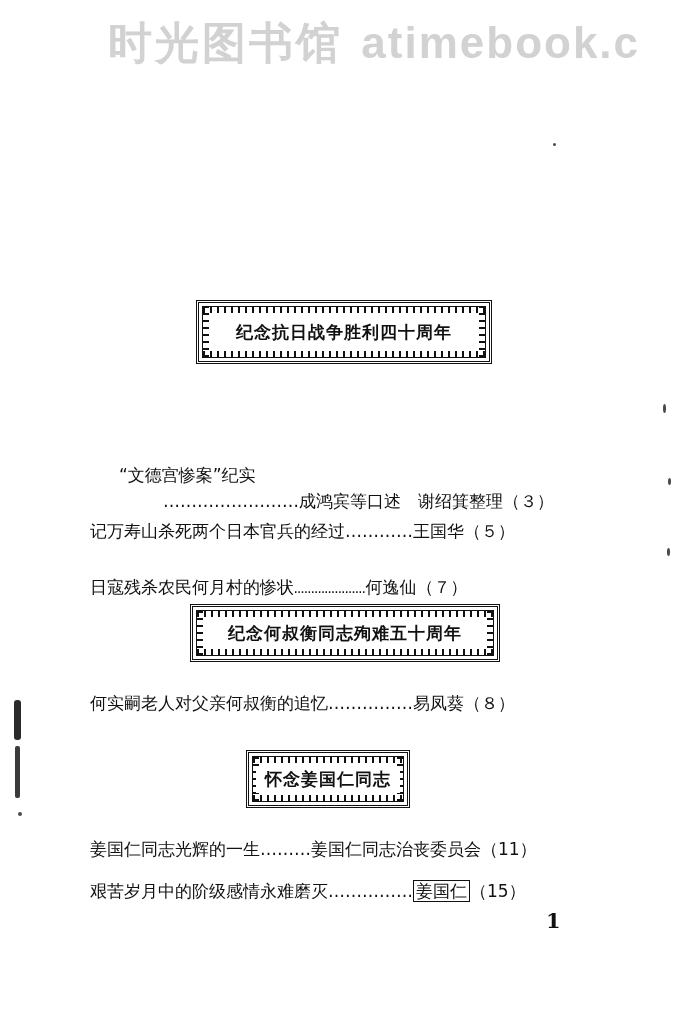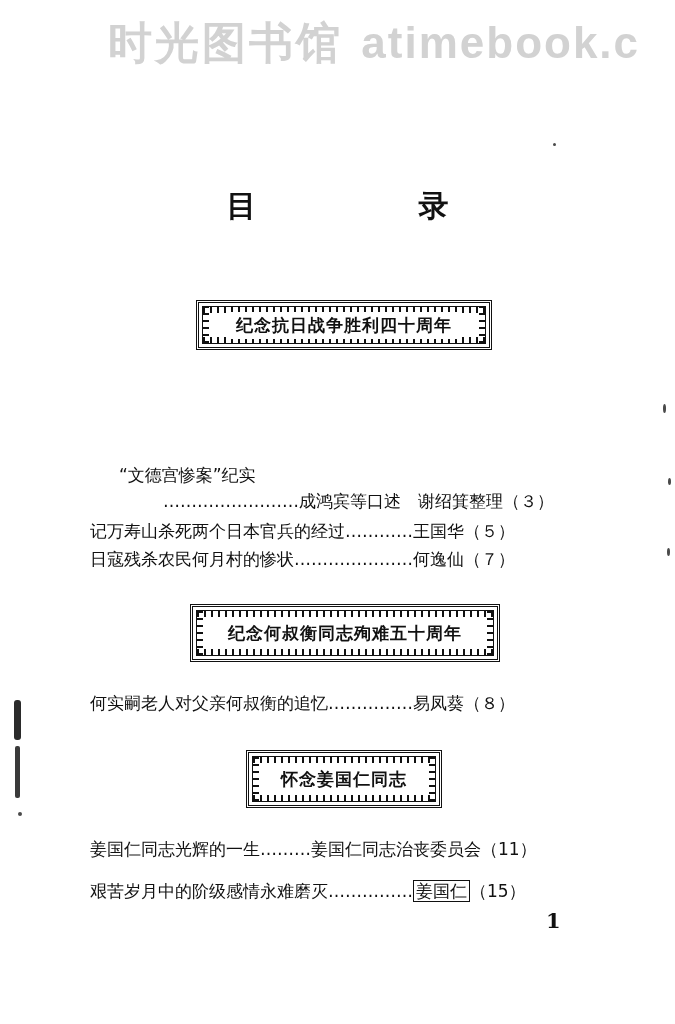--- a/index.html
+++ b/index.html
@@ -83,23 +83,23 @@
   .section-head .label {
     background: #fff;
     padding: 2px 9px;
     font-size: 17px;
     font-weight: 700;
     letter-spacing: 1px;
     font-family: "DejaVu Sans", "Liberation Sans", sans-serif;
     white-space: nowrap;
   }
 
-  #head-1 { left: 196px; top: 300px; width: 296px; height: 50px; }
+  #head-1 { left: 196px; top: 300px; width: 296px; height: 64px; }
   #head-2 { left: 190px; top: 604px; width: 310px; height: 58px; }
-  #head-3 { left: 246px; top: 750px; width: 196px; height: 58px; }
+  #head-3 { left: 246px; top: 750px; width: 164px; height: 58px; }
 
   
   .entry {
     position: absolute;
     width: 510px;
     left: 90px;
     font-size: 17px;
     line-height: 26px;
     letter-spacing: 0px;
     font-family: "DejaVu Sans", "Liberation Sans", sans-serif;
@@ -114,21 +114,21 @@
     letter-spacing: 0px;
   }
   .boxed {
     border: 1px solid #111;
     padding: 0 2px;
   }
 
   #e1 { top: 396px; }
   #e2 { top: 462px; margin-left: 29px; }
   #e3 { top: 518px; }
-  #e4 { top: 546px; }
+  #e4 { top: 576px; font-family: Liberation Mono, monospace; }
   #e5 { top: 690px; }
   #e6 { top: 836px; }
   #e7 { top: 878px; }
 
   .folio {
     position: absolute;
     left: 546px;
     top: 908px;
     font-size: 21px;
     font-weight: 700;
@@ -149,21 +149,20 @@
 </head>
 <body>
 
 <div class="watermark">
   <span>时光图书馆</span>
   <span class="wm-latin">atimebook.c</span>
 </div>
 
 <div class="page">
 
-  <div class="toc-title">目　　录</div>
 
   <div class="section-head" id="head-1">
     <div class="inner">
       <span class="label">纪念抗日战争胜利四十周年</span>
     </div>
   </div>
 
 
   <div class="entry" id="e2">
     <div class="line">“文德宫惨案”纪实</div>

